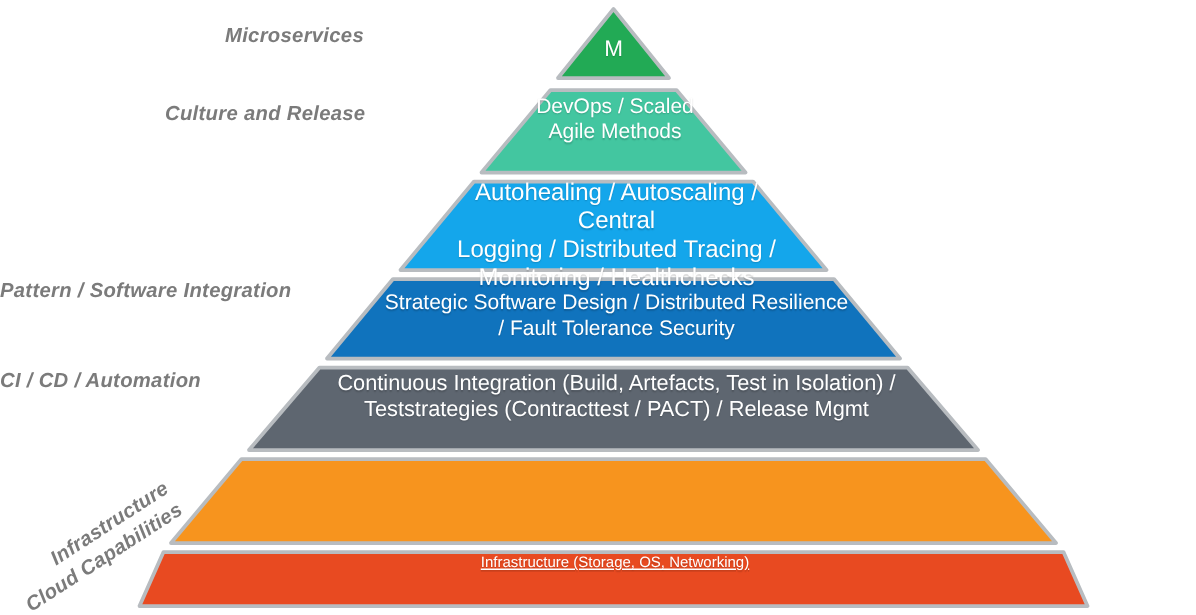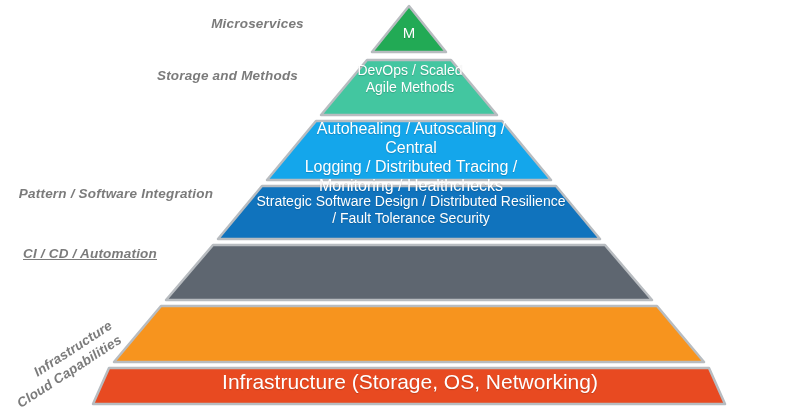--- a/index.html
+++ b/index.html
@@ -37,45 +37,45 @@
   }
   .side-label {
     position: absolute;
     color: #7b7b7b;
     font-family: "Liberation Sans", sans-serif;
     font-style: italic;
     font-weight: bold;
     font-size: 13.5px;
     letter-spacing: 0.2px;
     white-space: nowrap;
-    text-align: center;
+    text-align: left;
   }
   .side-label.rotated {
     transform: rotate(-33deg);
     transform-origin: right center;
     text-align: right;
     line-height: 1.25;
     white-space: pre-line;
   }
 
   
   #txt-apex     { left: 372px; top: 24px;  width: 74px;  font-size: 15px; }
   #txt-culture  { left: 340px; top: 62px;  width: 140px; font-size: 14px; }
   #txt-ops      { left: 300px; top: 120px; width: 222px; font-size: 16px; }
   #txt-pattern  { left: 244px; top: 193px; width: 334px; font-size: 14px; }
   #txt-cicd     { left: 190px; top: 248px; width: 442px; font-size: 14.5px; }
   #txt-infra-c  { left: 140px; top: 311px; width: 542px; font-size: 14.5px; }
-  #txt-infra    { left: 100px; top: 370px; width: 620px; font-size: 21px; }
+  #txt-infra    { left: 100px; top: 370px; width: 620px; font-size: 10px; text-decoration: underline; }
 
   
   #lbl-micro    { left: 150px; top: 16px;  width: 215px; }
   #lbl-culture  { left: 110px; top: 68px;  width: 235px; }
   #lbl-ops      { left: 60px;  top: 119px; width: 235px; }
   #lbl-pattern  { left: 0px;   top: 186px; width: 232px; }
-  #lbl-cicd     { left: 0px;   top: 246px; width: 180px; text-decoration: underline; }
+  #lbl-cicd     { left: 0px;   top: 246px; width: 180px; }
   #lbl-cloud    { left: -34px; top: 315px; width: 150px; }
 </style>
 </head>
 <body>
 
 <div id="stage">
 
   <svg id="pyramid-svg" viewBox="0 0 797 410">
 
     <polygon points="409,6 446,52 372,52" fill="#22aa55" stroke="#b8bcc0" stroke-width="2.5" stroke-linejoin="round"></polygon>
@@ -98,27 +98,29 @@
   <div class="layer-text" id="txt-culture">DevOps / Scaled
 Agile Methods</div>
 
   <div class="layer-text" id="txt-ops">Autohealing / Autoscaling / Central
 Logging / Distributed Tracing /
 Monitoring / Healthchecks</div>
 
   <div class="layer-text" id="txt-pattern">Strategic Software Design / Distributed Resilience
 / Fault Tolerance Security</div>
 
+  <div class="layer-text" id="txt-cicd">Continuous Integration (Build, Artefacts, Test in Isolation) /
+Teststrategies  (Contracttest / PACT) /  Release Mgmt</div>
 
 
   <div class="layer-text" id="txt-infra">Infrastructure (Storage, OS, Networking)</div>
 
   <div class="side-label" id="lbl-micro">Microservices</div>
 
-  <div class="side-label" id="lbl-culture">Storage and Methods</div>
+  <div class="side-label" id="lbl-culture">Culture and Release</div>
 
 
   <div class="side-label" id="lbl-pattern">Pattern / Software Integration</div>
 
   <div class="side-label" id="lbl-cicd">CI / CD / Automation</div>
 
   <div class="side-label rotated" id="lbl-cloud">Infrastructure
 Cloud Capabilities</div>
 
 </div>

